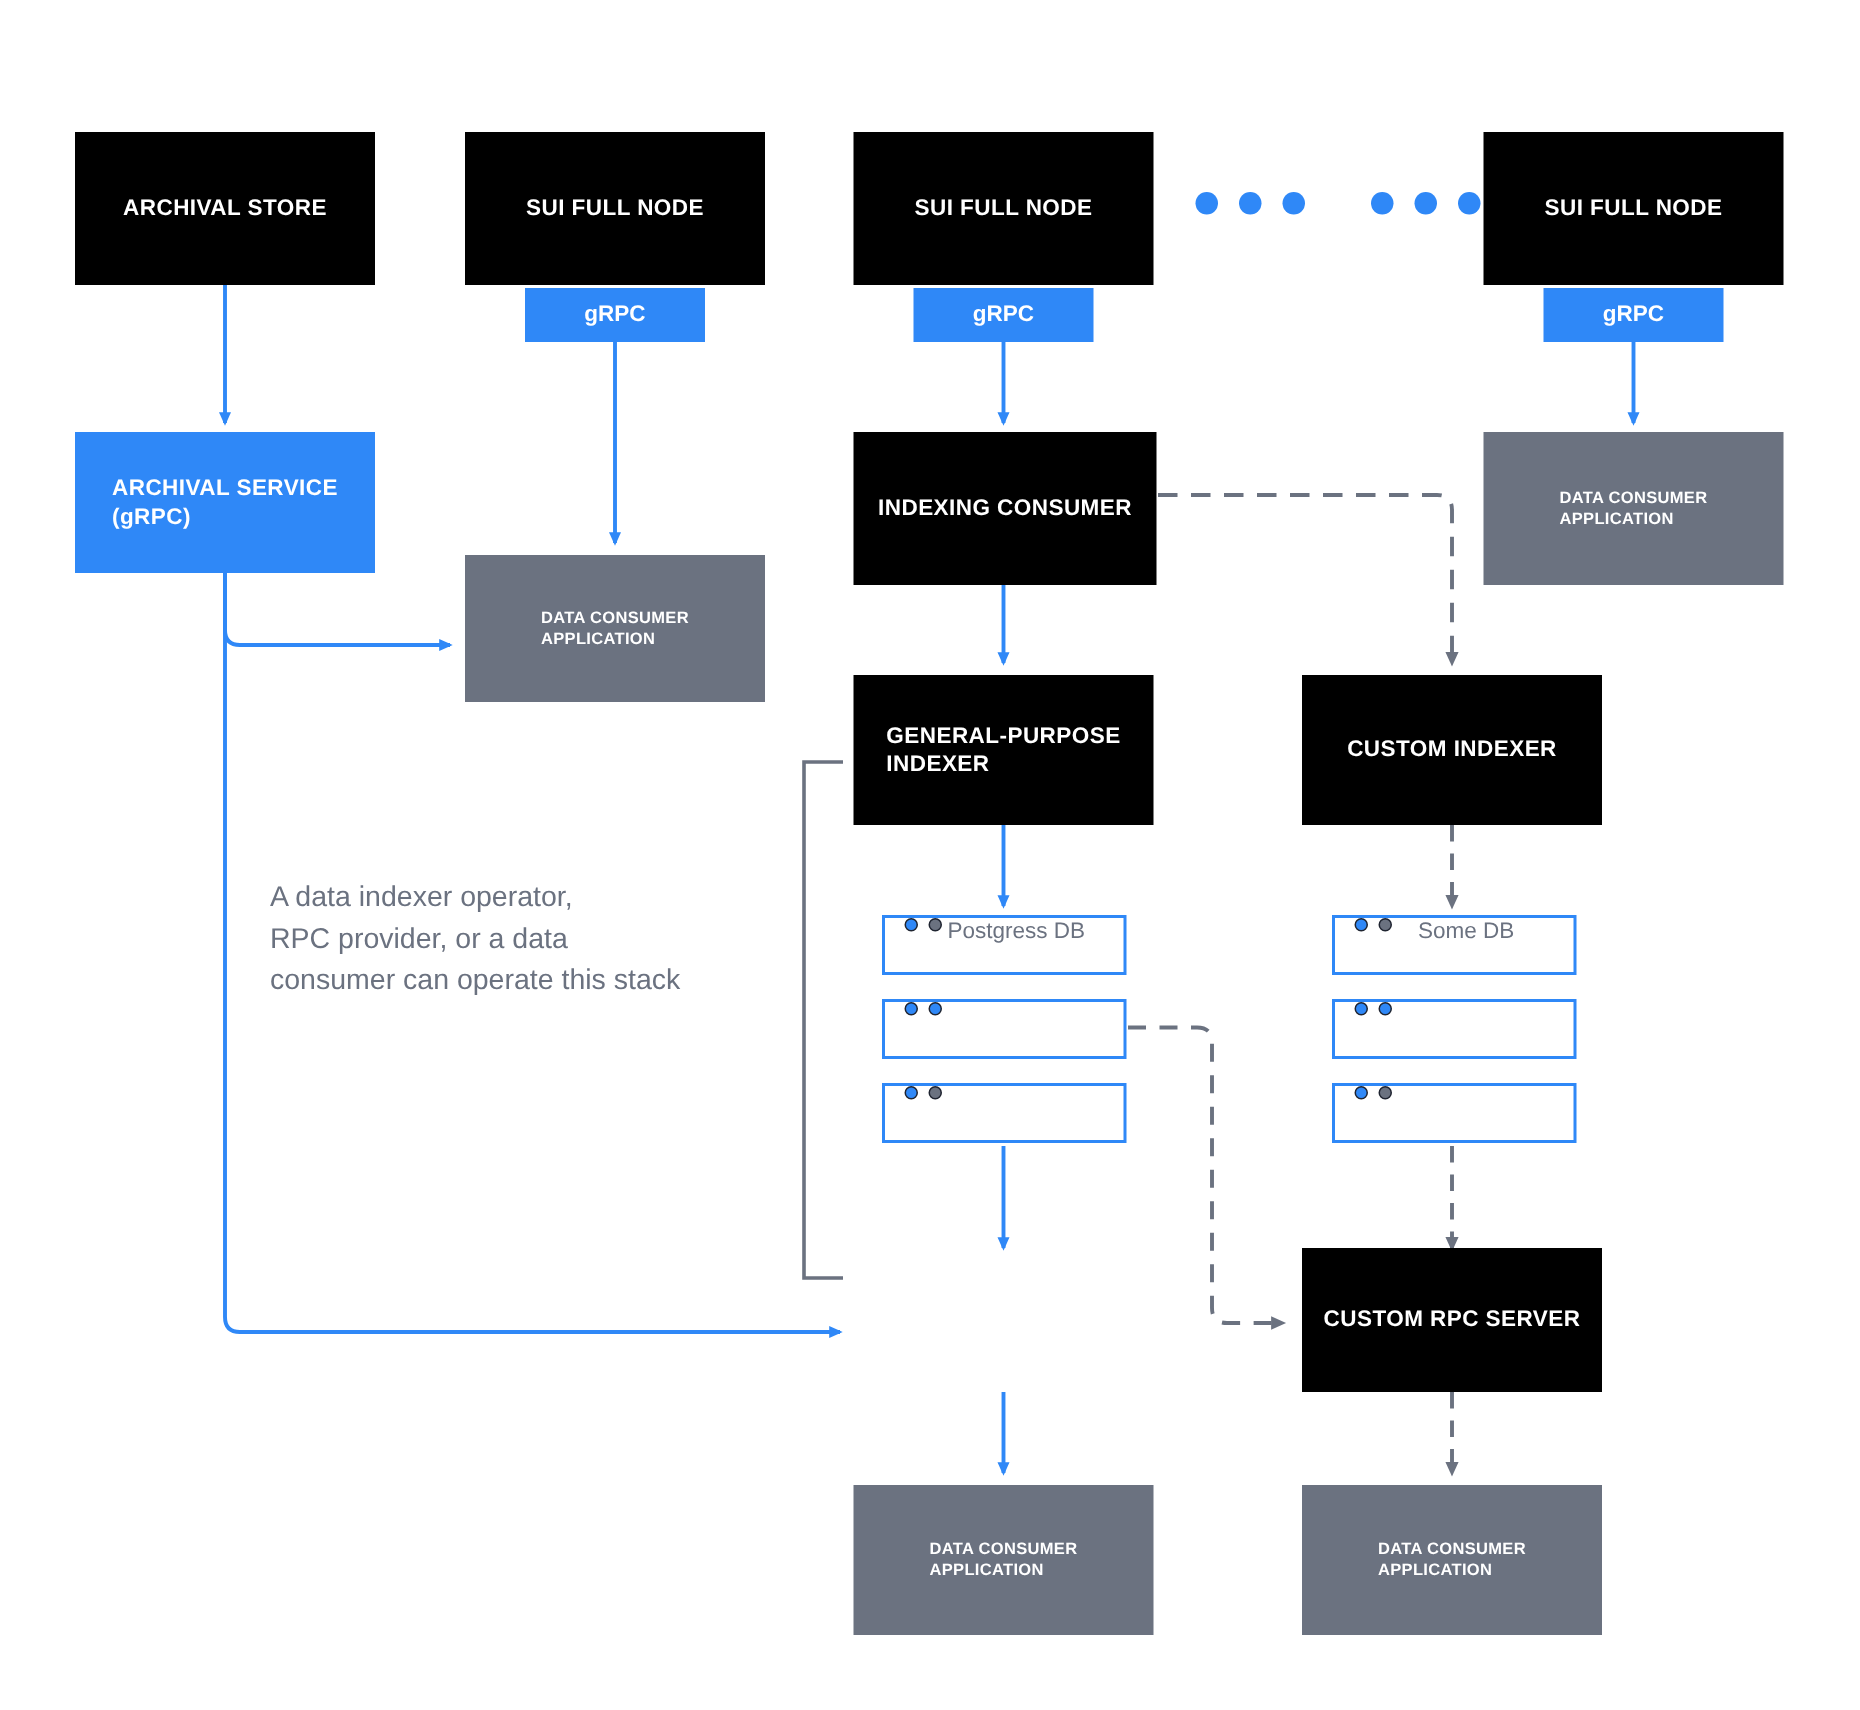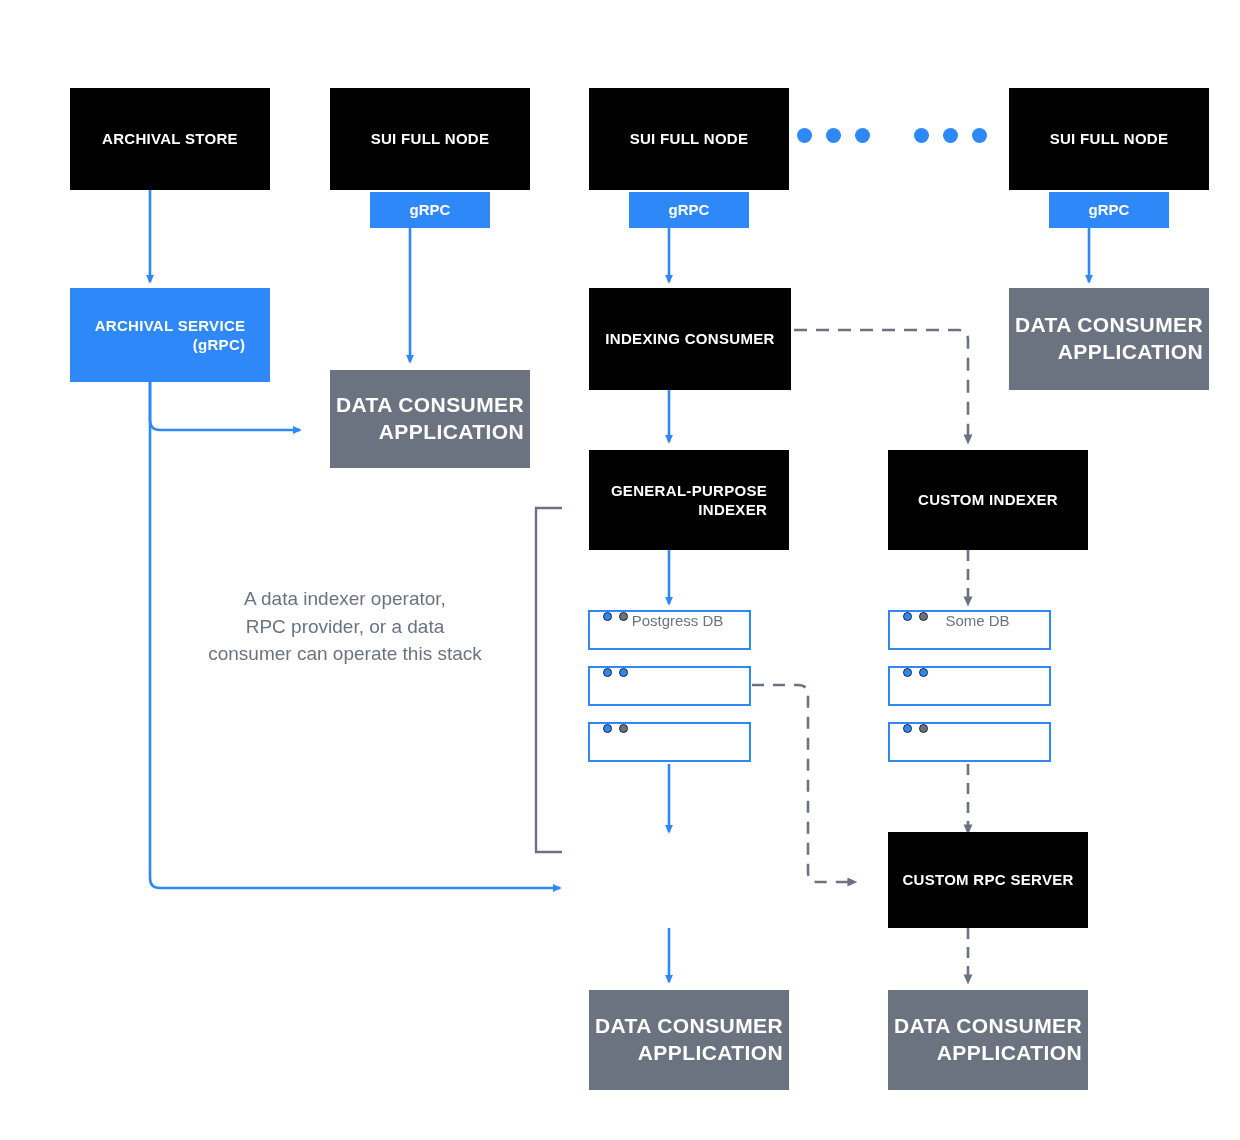--- a/index.html
+++ b/index.html
@@ -21,28 +21,27 @@
     width:1240px;
     height:1140px;
     pointer-events:none;
   }
   .node{
     position:absolute;
     box-sizing:border-box;
     display:flex;
     align-items:center;
     justify-content:center;
-    text-align:right;
+    text-align:left;
     line-height:1.28;
     letter-spacing:.02em;
-    margin-left:20px;
   }
   .node.black{ background:#000000; color:#ffffff; font-size:15px; font-weight:700; }
   .node.blue{  background:#2f88f7; color:#ffffff; font-size:15px; font-weight:700; }
-  .node.gray{  background:#6b7280; color:#ffffff; font-size:21px; font-weight:700; }
+  .node.gray{  background:#6b7280; color:#ffffff; font-size:11px; font-weight:700; }
   .node.badge{ background:#2f88f7; color:#ffffff; font-size:15px; font-weight:700; letter-spacing:0; }
 
   .db{
     position:absolute;
     box-sizing:border-box;
     border:2px solid #2f88f7;
     background:#ffffff;
     display:flex;
     align-items:flex-start;
     padding-left:13px;
@@ -75,21 +74,21 @@
     width:15px; height:15px;
     border-radius:50%;
     background:#2f88f7;
   }
 
   .note{
     position:absolute;
     color:#6b7280;
     font-size:19px;
     line-height:1.45;
-    text-align:center;
+    text-align:left;
     white-space:pre-line;
   }
 </style>
 </head>
 <body>
 
 <div id="stage">
 
   <svg id="wires" viewBox="0 0 1240 1140">
     <defs>

